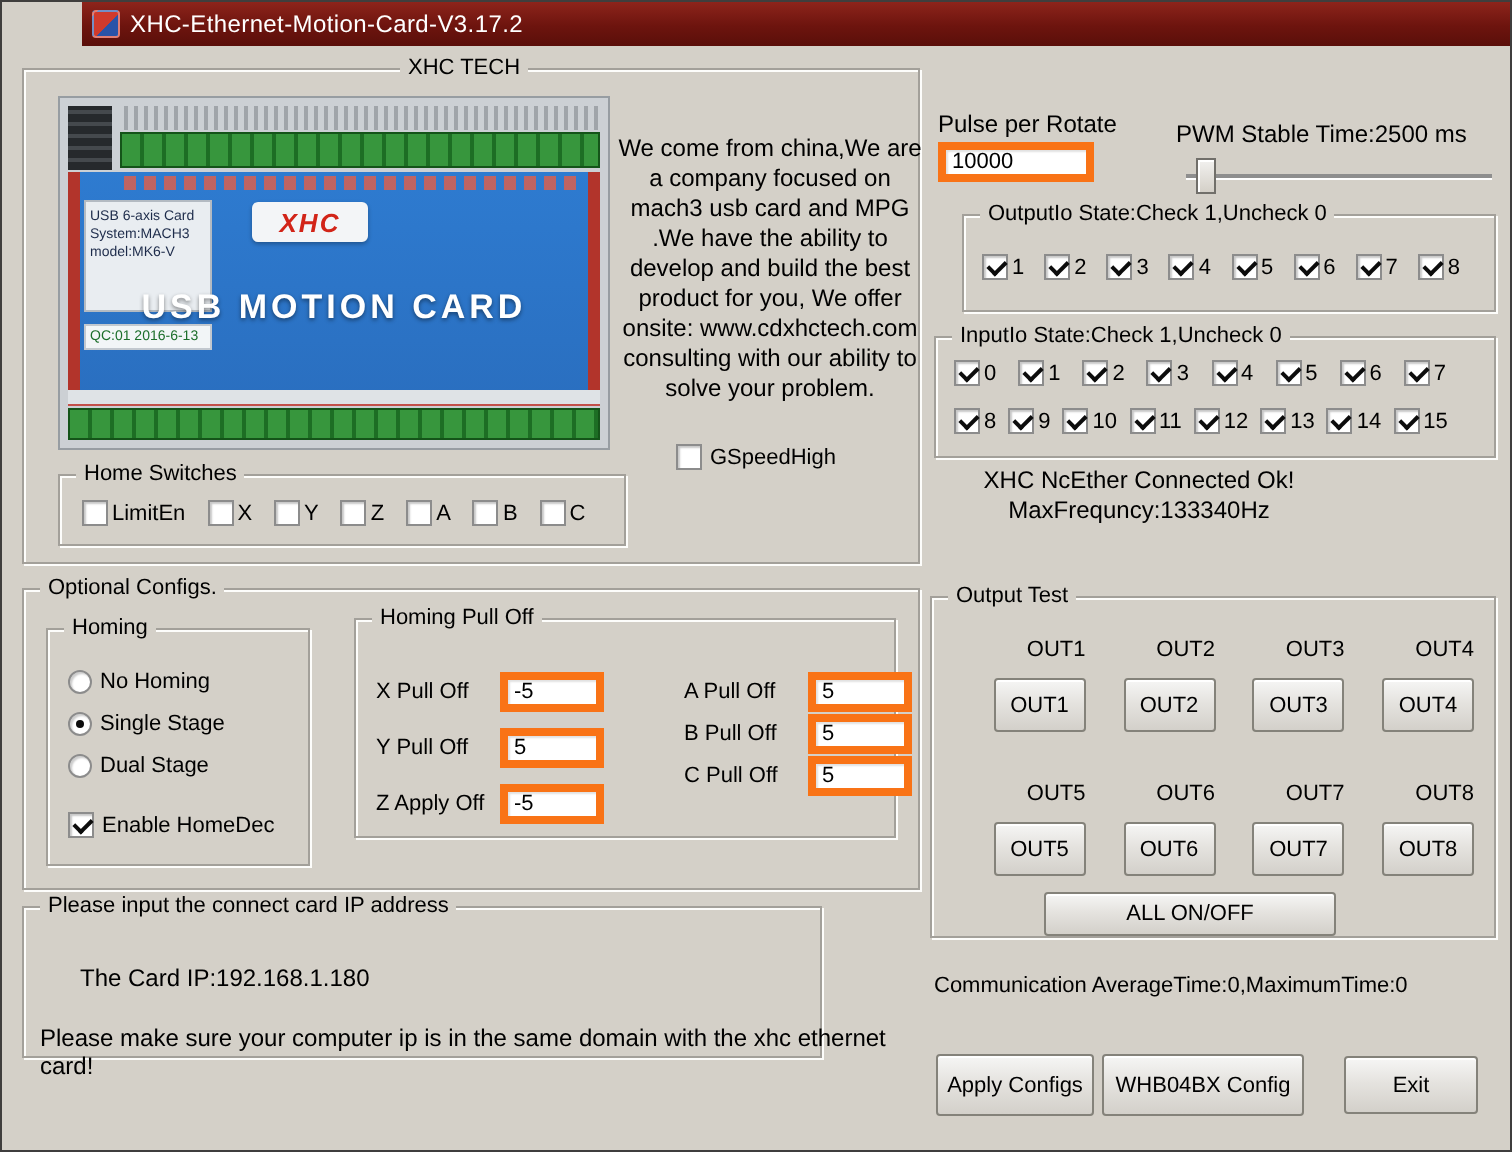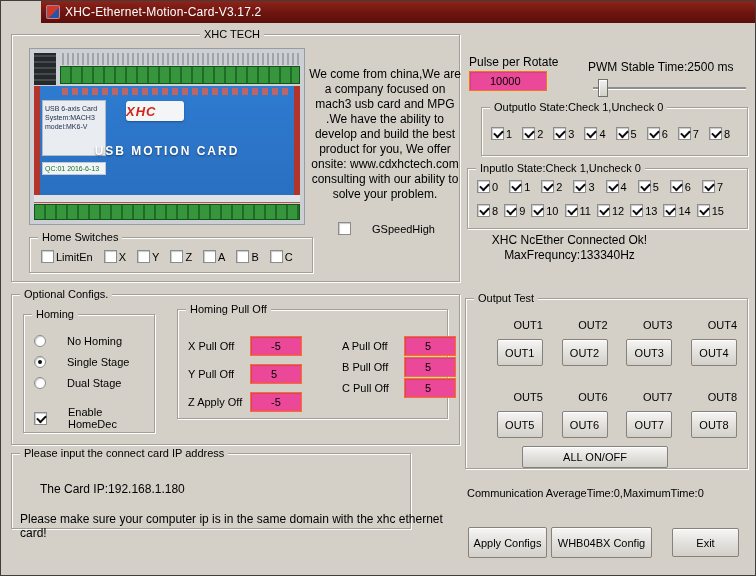--- a/index.html
+++ b/index.html
@@ -33,23 +33,23 @@
     line-height:13px; white-space:nowrap; }
   
   .checkbox { display:inline-block; width:13px; height:13px; background:#fff;
     border:1px solid #8c8c8c; box-shadow: inset 1px 1px 1px rgba(0,0,0,.22); position:relative; flex:none; }
   .checkbox.checked::after { content:''; position:absolute; left:2px; top:2px; width:7px; height:4px;
     border-left:2px solid #0c0c0c; border-bottom:2px solid #0c0c0c; transform:rotate(-45deg); }
   .radio { display:inline-block; width:12px; height:12px; border-radius:50%; background:#fff;
     border:1px solid #8c8c8c; box-shadow: inset 1px 1px 1px rgba(0,0,0,.2); position:relative; flex:none; }
   .radio.selected::after { content:''; position:absolute; left:3px; top:3px; width:4px; height:4px;
     border-radius:50%; background:#0c0c0c; }
-  .cb,.rb { display:flex; align-items:center; gap:21px; cursor:pointer; }
-  .edit { background:#ec4899; border:1px solid #f97316; box-shadow: inset 1px 1px 1px rgba(0,0,0,.12);
-    font:11px "Liberation Sans",sans-serif; padding:1px 20px; color:#000; }
+  .cb,.rb { display:flex; align-items:center; gap:4px; cursor:pointer; }
+  .edit { background:#ffffff; border:4px solid #f97316; box-shadow: inset 1px 1px 1px rgba(0,0,0,.12);
+    font:11px "Liberation Sans",sans-serif; padding:1px 3px; color:#000; }
   .btn { background:linear-gradient(#f6f6f5,#e5e3df 45%,#d3d0ca);
     border:1px solid #84827a; border-radius:2px; box-shadow: inset 0 1px 0 #fff;
     font:11px "Liberation Sans",sans-serif; color:#000; cursor:pointer; }
   
   #gb-tech{left:10px;top:33px;width:449px;height:248px}
   #legend-tech{left:188px}
   #about{position:absolute;left:306px;top:66px;width:156px;text-align:center;font-size:12px;line-height:15px}
   #gspeed{position:absolute;left:337px;top:221px}
   #gb-home{left:28px;top:236px;width:284px;height:36px}
   #home-row{position:absolute;left:11px;top:12px;display:flex;gap:11px}
@@ -58,23 +58,23 @@
   #card::before{content:'';position:absolute;left:4px;top:4px;width:22px;height:32px;background:repeating-linear-gradient(0deg,#26292c 0 4px,#45494d 4px 6px)}
   .card-pins-top{position:absolute;left:32px;top:4px;right:4px;height:12px;background:repeating-linear-gradient(90deg,#8d9297 0 2px,transparent 2px 5px);opacity:.7}
   .card-term-top{position:absolute;left:30px;top:17px;right:4px;height:18px;background:repeating-linear-gradient(90deg,#37963d 0 9px,#1d6e24 9px 11px);border:1px solid #145419}
   .card-pcb{position:absolute;left:4px;top:37px;right:4px;height:112px;background:linear-gradient(180deg,#2e7bd0,#2a6fc0)}
   .card-pcb::before{content:'';position:absolute;left:0;top:0;bottom:0;width:6px;background:#b2342b}
   .card-pcb::after{content:'';position:absolute;right:0;top:0;bottom:0;width:6px;background:#b2342b}
   .card-redlabels{position:absolute;left:28px;top:2px;right:8px;height:7px;background:repeating-linear-gradient(90deg,#d9604f 0 6px,transparent 6px 10px);opacity:.85}
   .card-sticker{position:absolute;left:8px;top:14px;width:64px;height:56px;background:#e9edf1;border:1px solid #b3bac2;padding:3px 2px}
   .sticker-line{font-size:7px;line-height:9px;color:#1d2b4a;white-space:nowrap}
   .sticker-qc{position:absolute;left:8px;top:76px;width:64px;font-size:7px;line-height:9px;color:#1c6e2a;background:#f2f5f7;border:1px solid #c2c8cf;padding:1px 2px;white-space:nowrap}
-  .card-logo{position:absolute;left:92px;top:15px;width:58px;height:20px;background:#f3f5f7;border-radius:3px;display:flex;align-items:center;box-shadow:0 1px 2px rgba(0,0,0,.3)}
+  .card-logo{position:absolute;left:92px;top:15px;width:58px;height:20px;background:#f3f5f7;border-radius:3px;display:flex;align-items:center;justify-content:center;box-shadow:0 1px 2px rgba(0,0,0,.3)}
   .card-logo span{color:#d22418;font-weight:bold;font-style:italic;font-size:13px;letter-spacing:1px}
-  .card-title{position:absolute;left:0;right:0;top:58px;text-align:center;color:#fff;font-weight:bold;font-size:12px;letter-spacing:2px;text-shadow:0 1px 2px rgba(0,0,0,.45)}
+  .card-title{position:absolute;left:0;right:0;top:58px;text-align:center;color:#fff;font-weight:bold;font-size:17px;letter-spacing:2px;text-shadow:0 1px 2px rgba(0,0,0,.45)}
   .card-pins-bottom{position:absolute;left:4px;bottom:21px;right:4px;height:8px;background:#dfe3e6;box-shadow:inset 0 -1px 0 #c4504a}
   .card-term-bottom{position:absolute;left:4px;bottom:4px;right:4px;height:16px;background:repeating-linear-gradient(90deg,#37963d 0 9px,#1d6e24 9px 11px);border:1px solid #145419}
   
   #pulse-label{position:absolute;left:468px;top:54px;font-size:12px}
   #pulse-input{position:absolute;left:468px;top:70px;width:78px;height:20px}
   #pwm-label{position:absolute;left:587px;top:59px;font-size:12px}
   #slider{position:absolute;left:590px;top:77px;width:157px;height:20px}
   .slider-track{position:absolute;left:2px;right:2px;top:9px;height:3px;background:#8e8e8e;border-bottom:1px solid #fff}
   .slider-thumb{position:absolute;left:7px;top:1px;width:10px;height:18px;background:linear-gradient(#f2f1ef,#d4d0c8);border:1px solid #716f6a;box-shadow:inset 1px 1px 0 #fff;cursor:pointer}
   #gb-outio{left:480px;top:106px;width:267px;height:49px}

